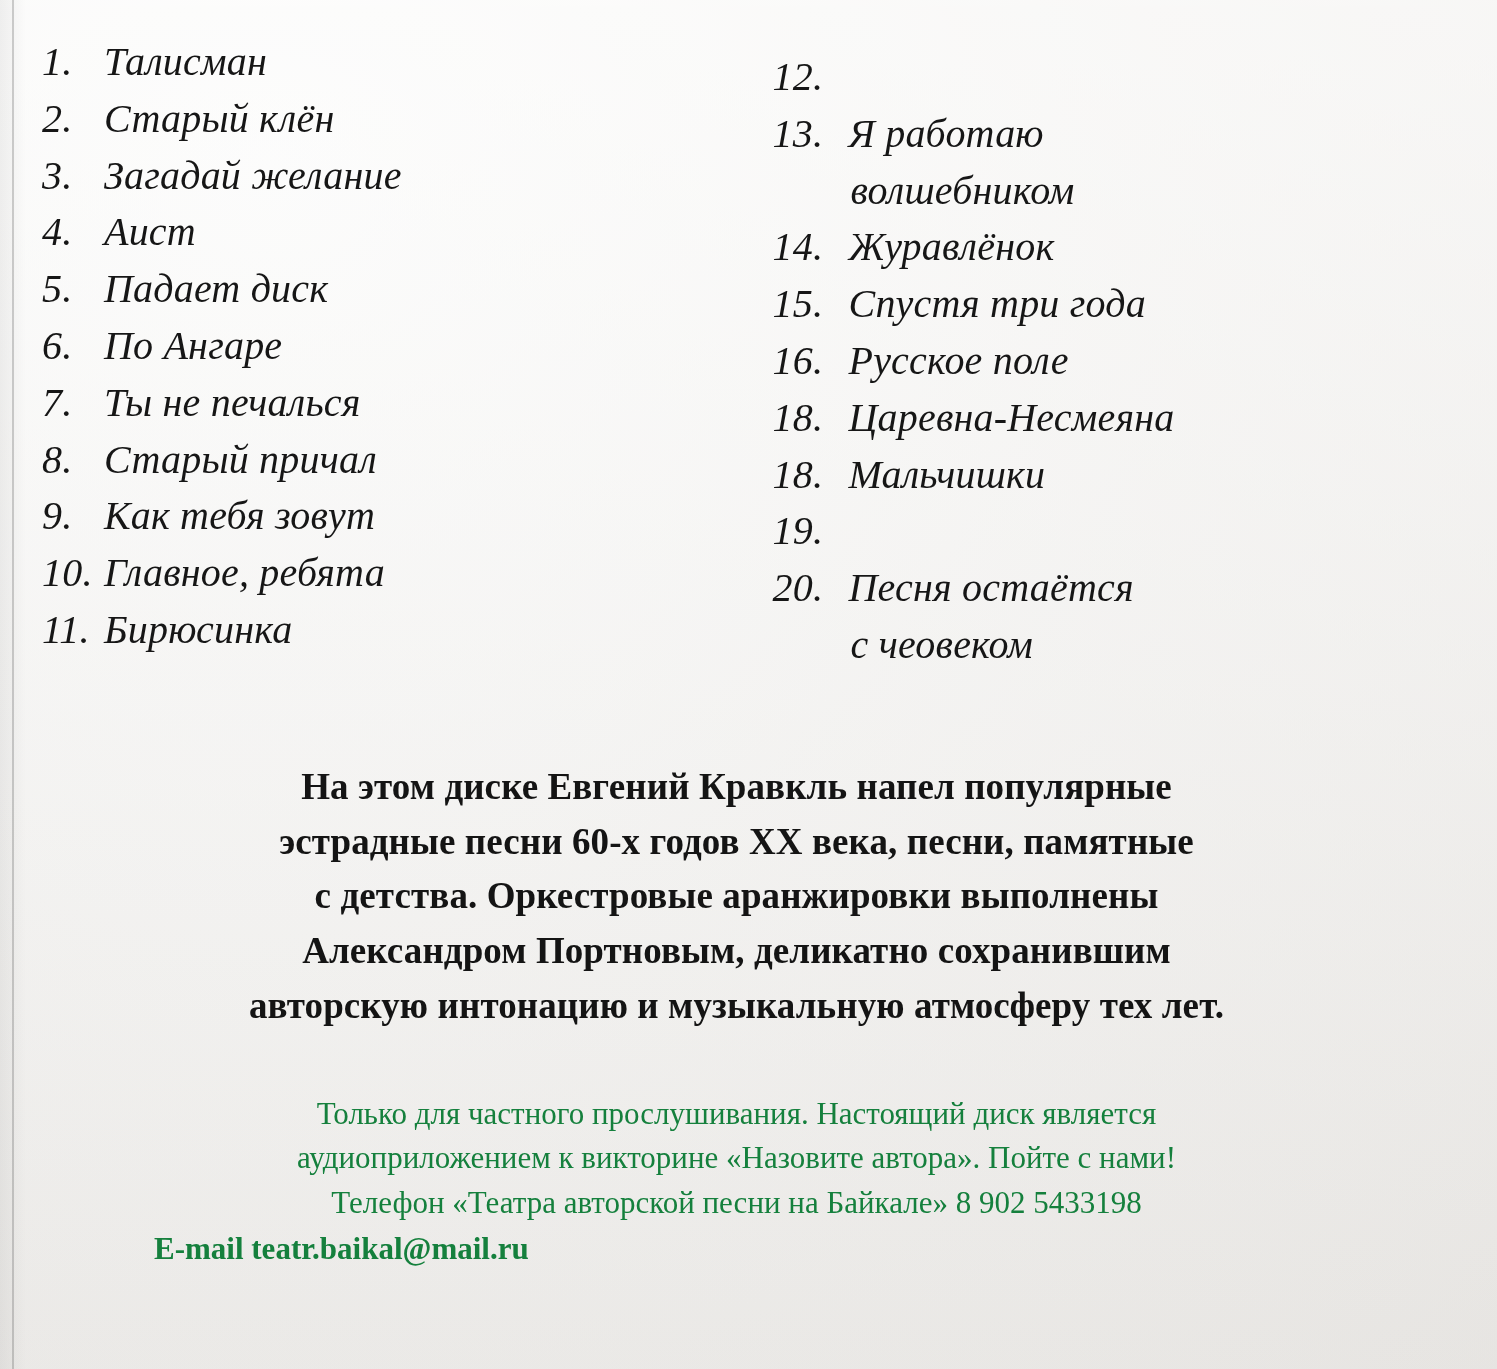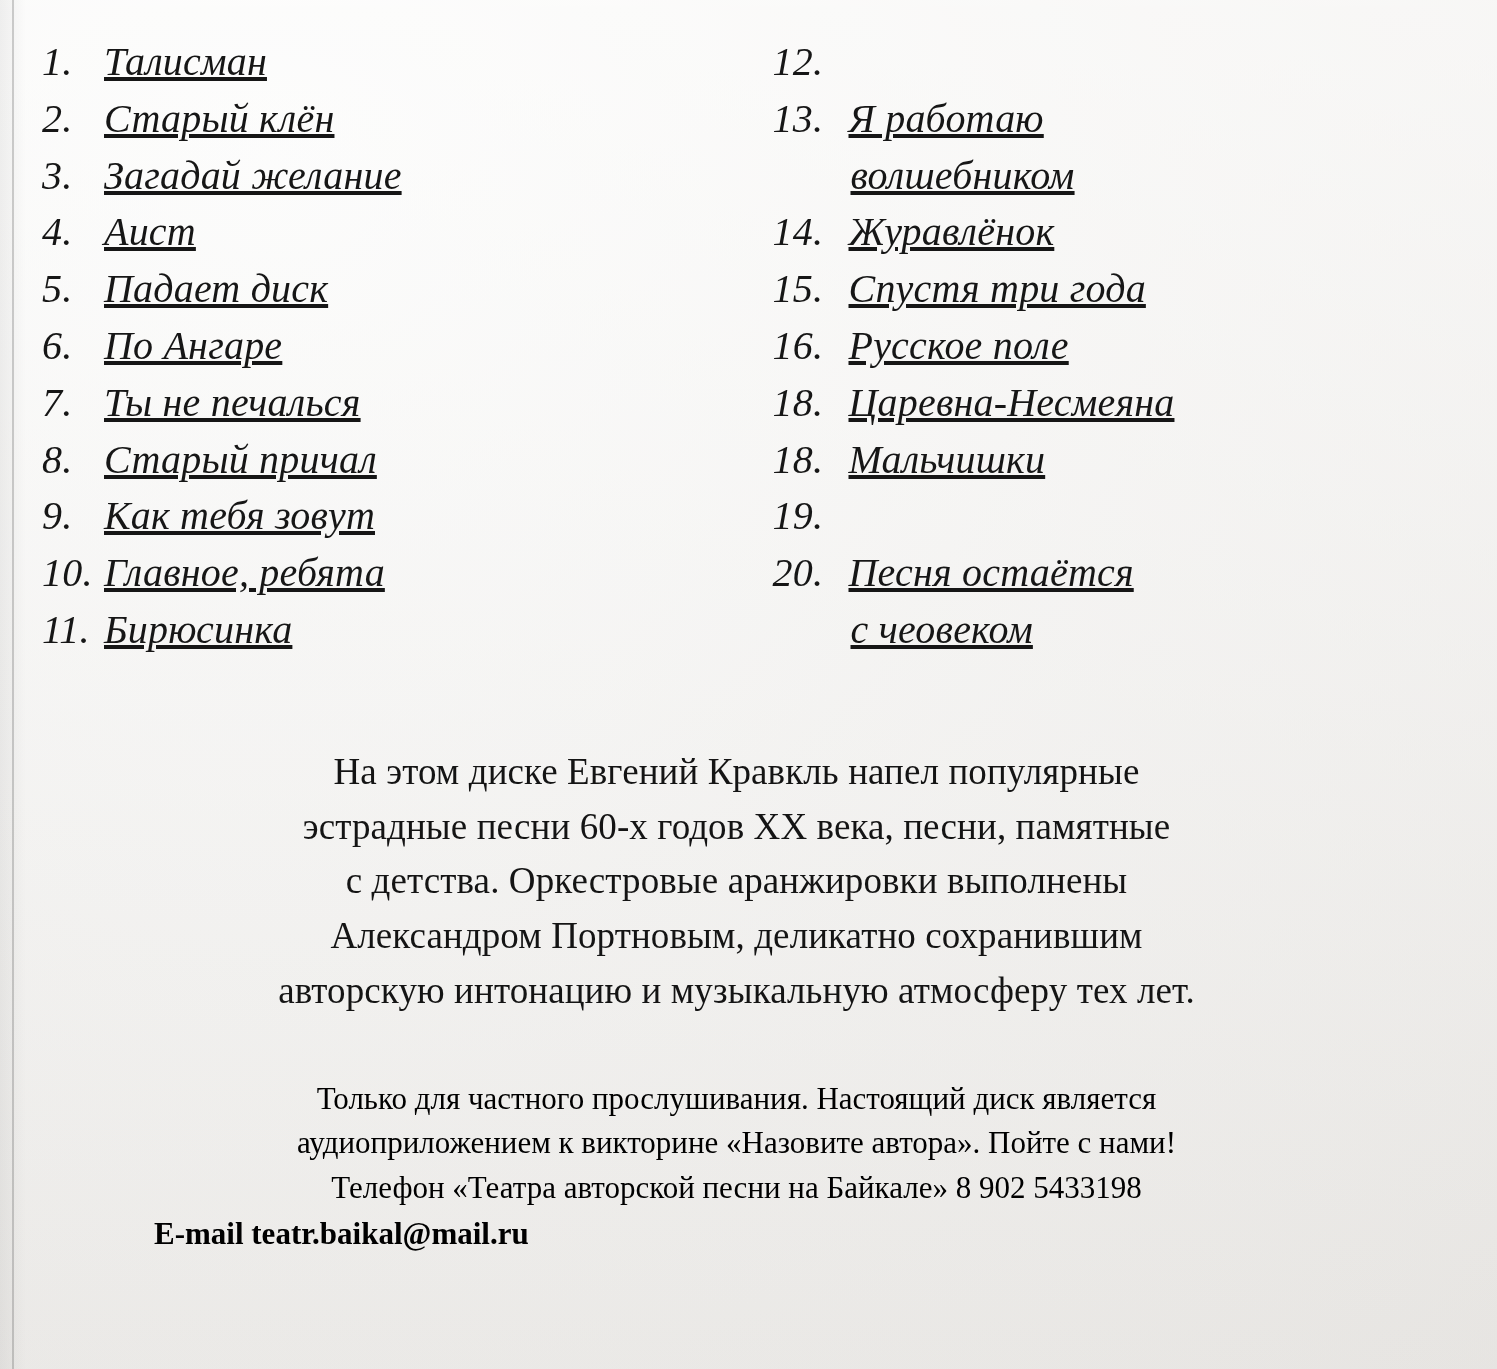--- a/index.html
+++ b/index.html
@@ -52,64 +52,64 @@
   .tracks {
     display: flex;
     gap: 0;
     align-items: flex-start;
   }
   .track-col {
     width: 50%;
     box-sizing: border-box;
   }
   .track-col.left { padding-left: 6px; }
-  .track-col.right { padding-left: 36px; }
+  .track-col.right { padding-left: 36px; margin-top: 15px; }
 
   .track {
     display: flex;
     align-items: baseline;
     font-style: italic;
     font-size: 40px;
     line-height: 1.42;
     letter-spacing: 0.2px;
     color: #161616;
     white-space: nowrap;
   }
   .track .num {
     flex: 0 0 auto;
     text-align: left;
     margin-right: 8px;
   }
   .track-col.left .track .num { min-width: 54px; }
   .track-col.right .track .num { min-width: 68px; }
-  .track .title { flex: 1 1 auto; text-decoration: underline; }
+  .track .title { flex: 1 1 auto; }
   .track.cont {
     padding-left: 62px;
   }
   .track-col.right .track.cont { padding-left: 78px; align-items: center; }
 
   
   .blurb {
     margin: 86px auto 0 auto;
     width: 1245px;
     text-align: center;
     font-size: 37px;
     line-height: 1.48;
     color: #141414;
     letter-spacing: 0.1px;
   }
-  .blurb p { margin: 0; }
+  .blurb p { margin: 0; font-weight: bold; }
 
   .notice {
     margin: 58px auto 0 auto;
     width: 1225px;
     text-align: center;
     font-size: 31px;
     line-height: 1.44;
-    color: #000000;
+    color: #15803d;
   }
   .notice p { margin: 0; }
   .notice .email {
     display: block;
     text-align: left;
     padding-left: 30px;
     margin-top: 2px;
     font-weight: bold;
   }
 </style>

